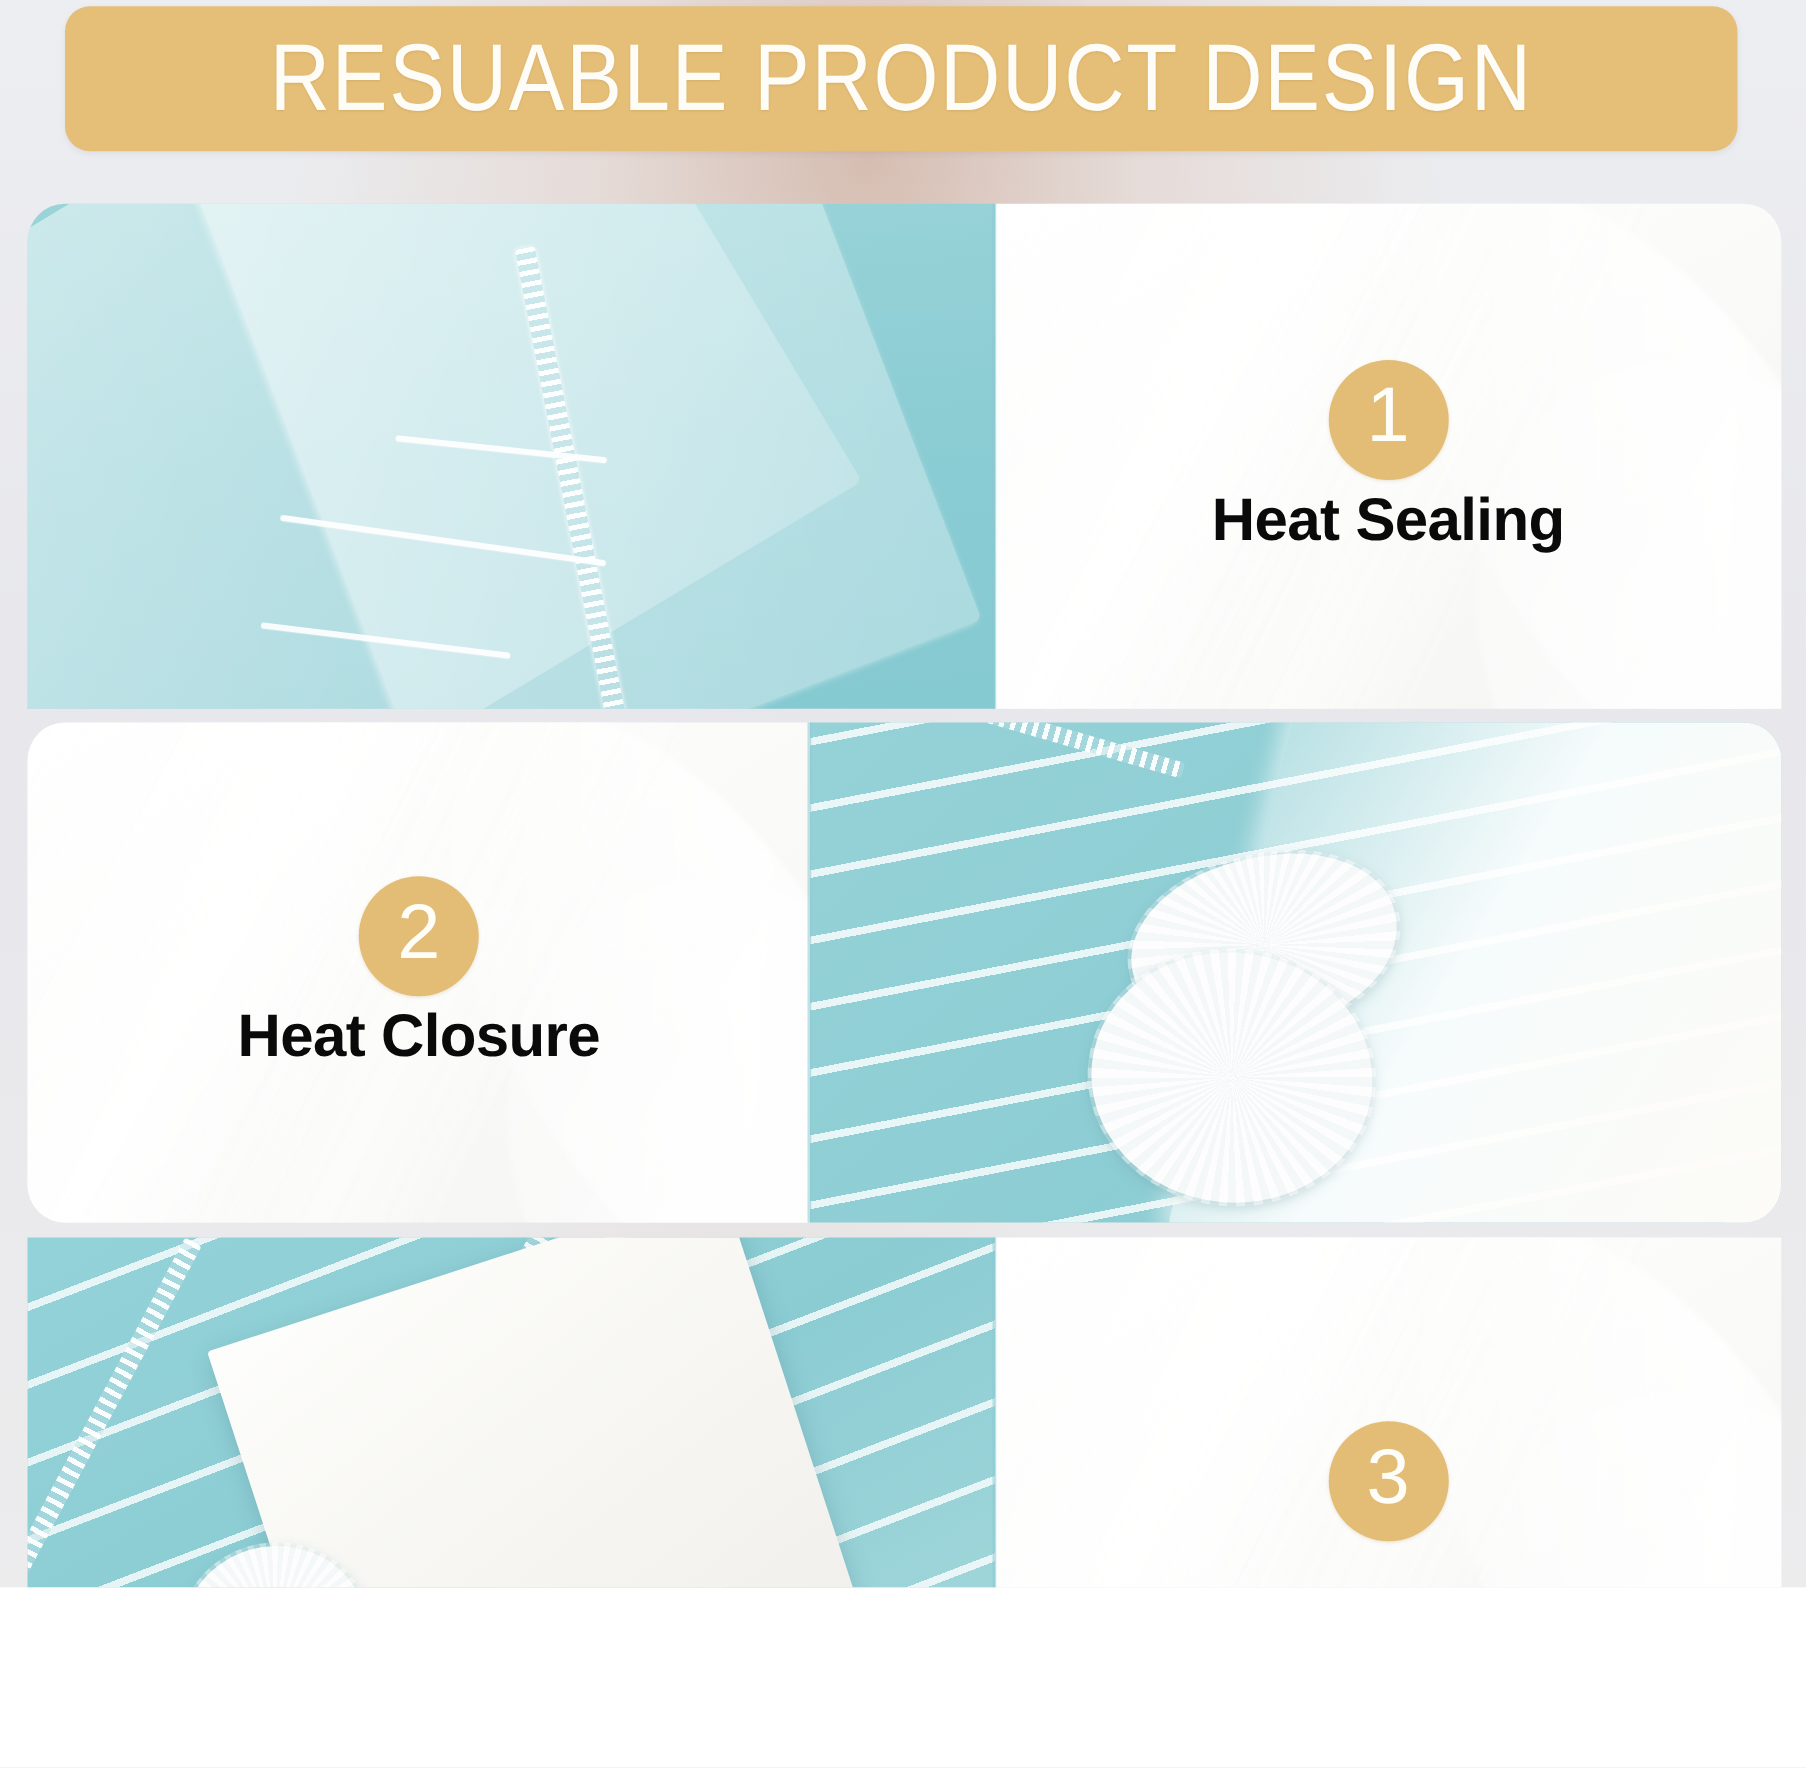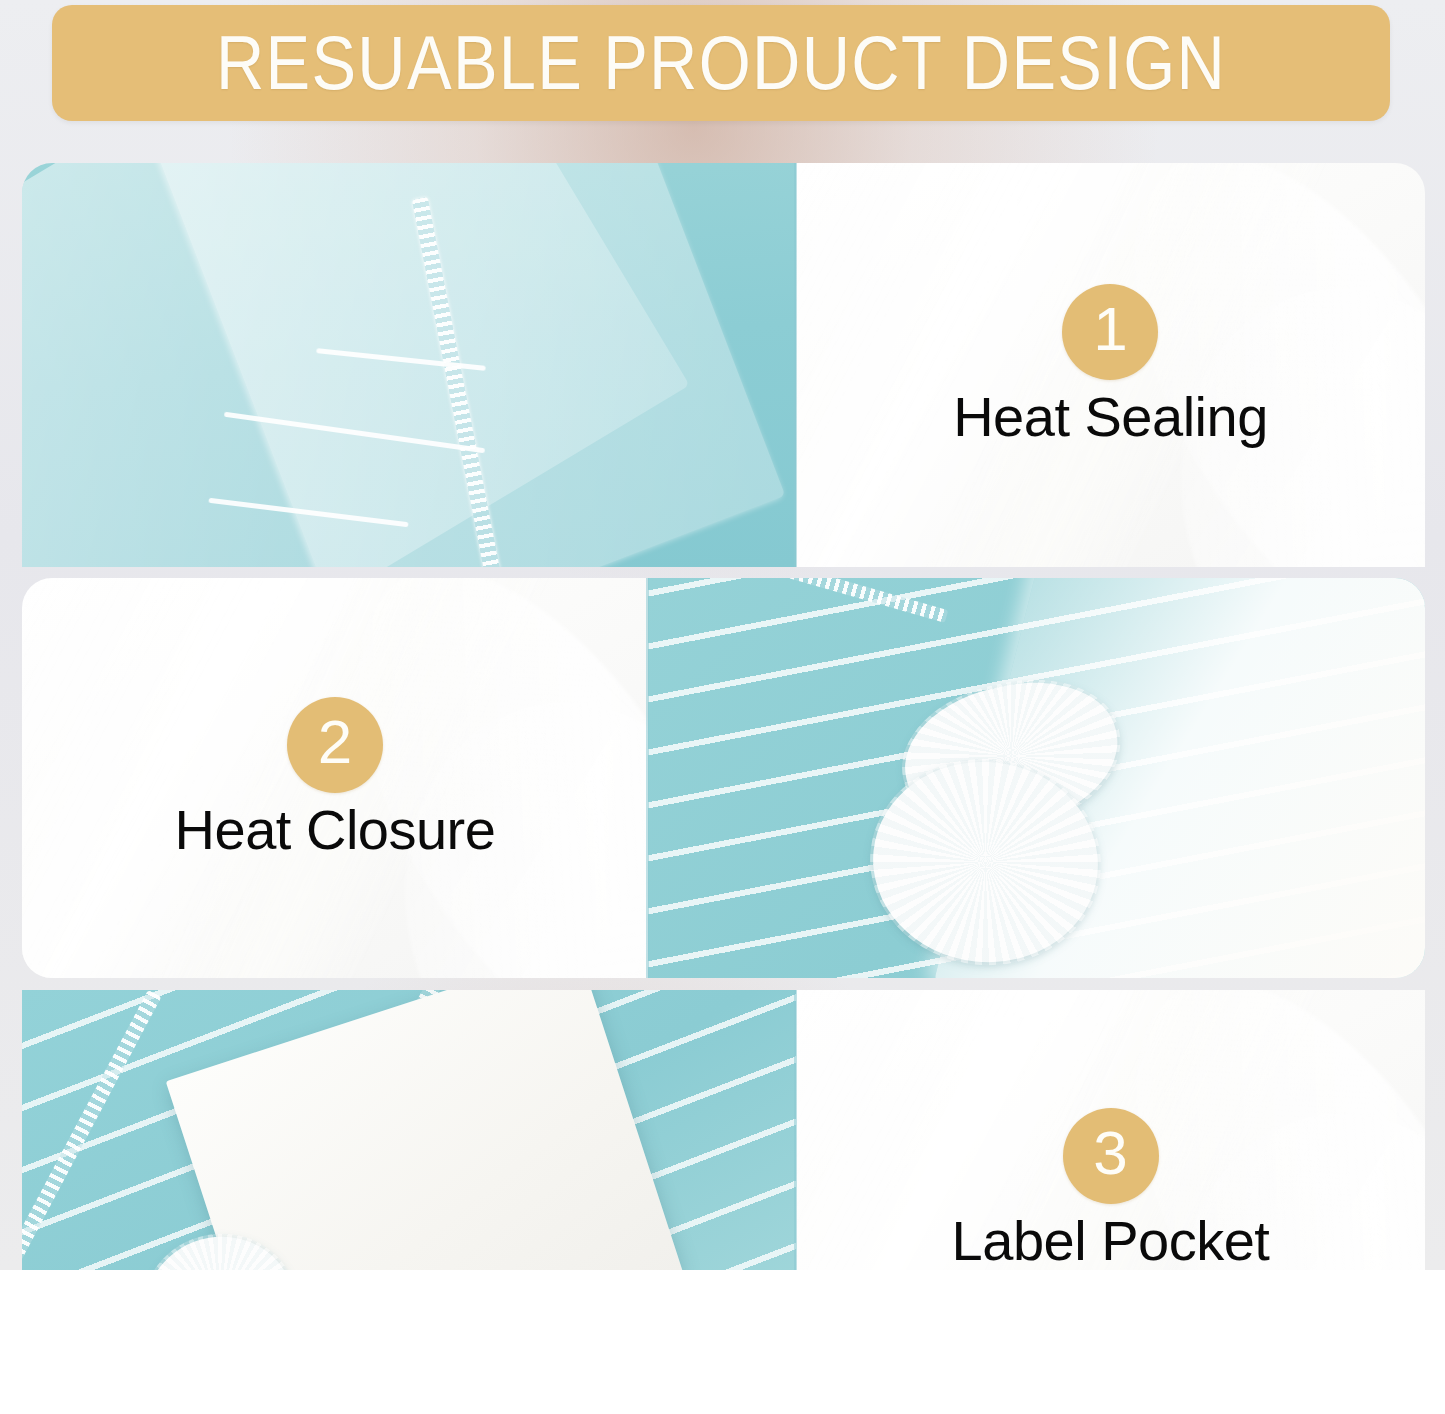--- a/index.html
+++ b/index.html
@@ -307,23 +307,23 @@
     justify-content: center;
     font-size: 62px;
     line-height: 1;
     font-weight: 400;
     margin-bottom: 8px;
     box-shadow: 0 1px 3px rgba(160,120,55,0.18);
   }
   .badge span { transform: translateY(-3px); }
   .cap-label {
     color: #0a0a0a;
-    font-size: 56px;
+    font-size: 48px;
     line-height: 1.05;
-    font-weight: 400;
+    font-weight: 700;
     white-space: nowrap;
     letter-spacing: -0.5px;
   }
 
   
   .seam {
     position: absolute;
     width: 3px;
     background: rgba(140,200,210,0.55);
     z-index: 4;
@@ -397,17 +397,16 @@
 
   <div class="panel caption c-r3">
     <div class="swoosh sw1"></div>
     <div class="swoosh sw2"></div>
     <div class="swoosh sw3"></div>
     <div class="swoosh sw4"></div>
     <div class="cap-inner">
       <div class="badge">
         <span>3</span>
       </div>
-      <div class="cap-label">Label Pocket</div>
     </div>
   </div>
 
 </div>
 
 </body></html>

